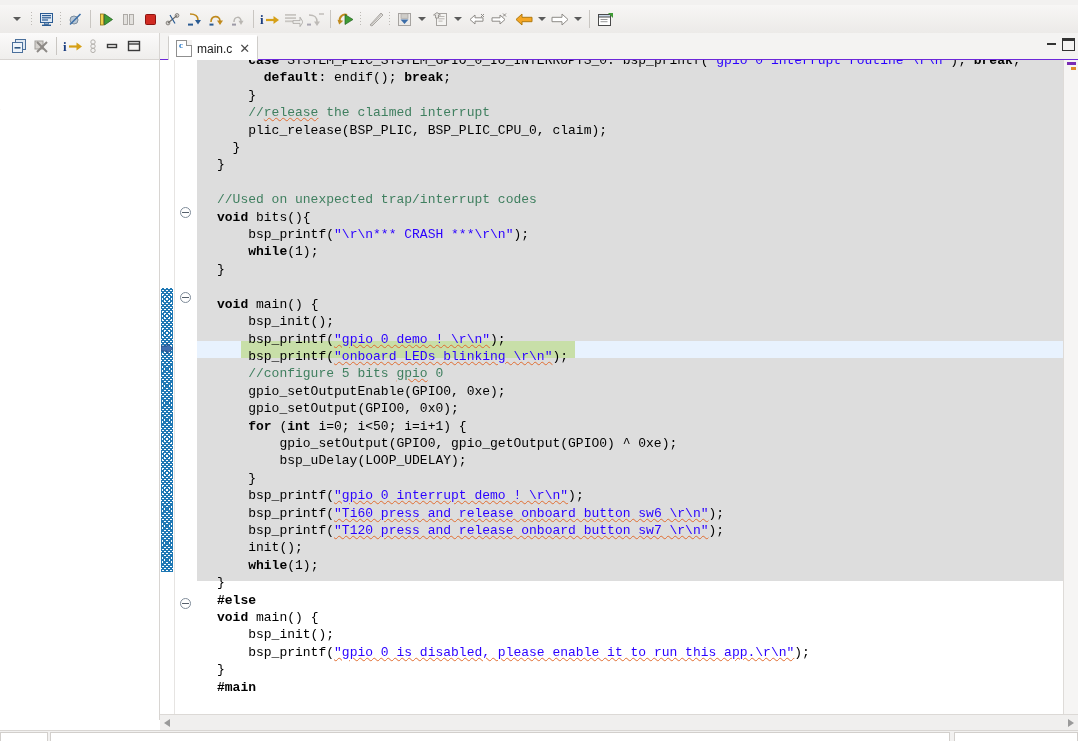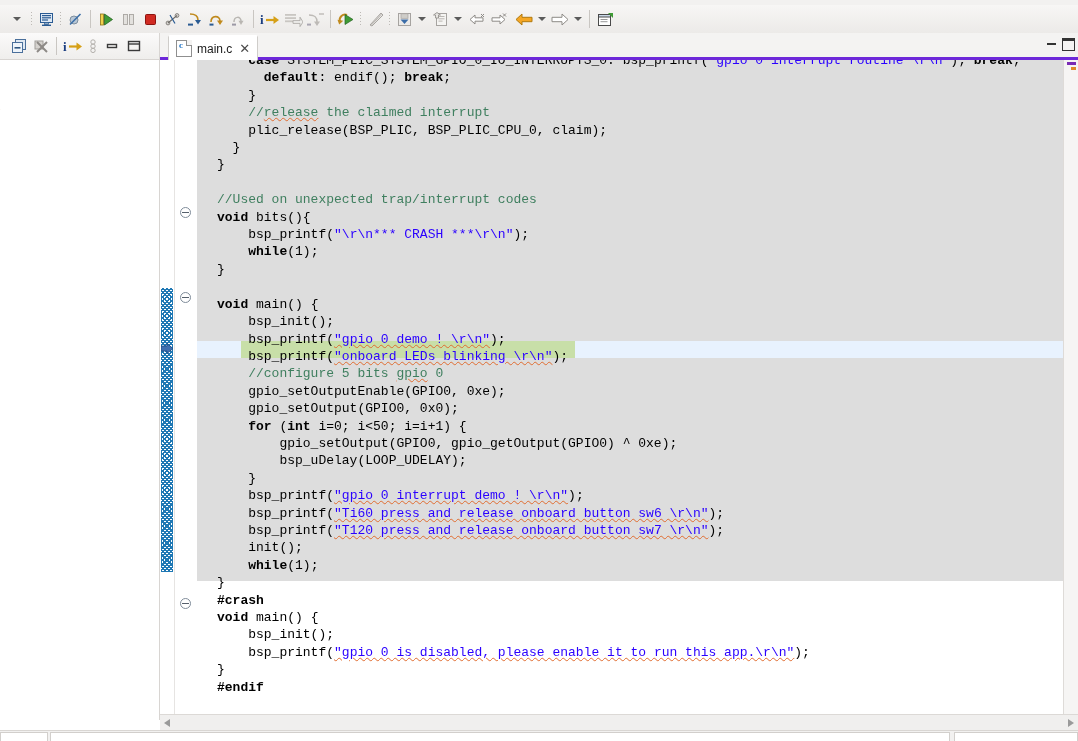--- a/index.html
+++ b/index.html
@@ -44,21 +44,21 @@
     background:#f4f3f2;
   }
   .viewbar{
     position:absolute;left:0;top:0;width:160px;height:27px;
     background:linear-gradient(#fbfafa,#efeeec);
     border-bottom:1px solid #d8d5d2;border-right:1px solid #d8d5d2;
     display:flex;align-items:center;padding-left:8px;box-sizing:border-box;
   }
   .tabstrip{
     position:absolute;left:160px;top:0;width:918px;height:27px;
-    background:#f4f3f2;border-bottom:3px solid #6d28d9;
+    background:#f4f3f2;border-bottom:1px solid #6d28d9;
     box-sizing:border-box;
   }
   .tab{
     position:absolute;left:8px;top:2px;height:25px;
     background:#ffffff;border:1px solid #cfcdca;border-bottom:none;
     border-top:2px solid #ffffff;
     display:flex;align-items:center;padding:0 7px;box-sizing:border-box;
     border-radius:2px 2px 0 0;
   }
   .tab-label{font-size:12px;color:#1a1a1a;margin:0 7px 0 5px;}
@@ -484,26 +484,26 @@
 <span class="n">    </span><span class="k">for</span><span class="n"> (</span><span class="k">int</span><span class="n"> i=0; i&lt;50; i=i+1) {</span>
 <span class="n">        gpio_setOutput(GPIO0, gpio_getOutput(GPIO0) ^ 0xe);</span>
 <span class="n">        bsp_uDelay(LOOP_UDELAY);</span>
 <span class="n">    }</span>
 <span class="n">    bsp_printf(</span><span class="s spell">"gpio 0 interrupt demo ! \r\n"</span><span class="n">);</span>
 <span class="n">    bsp_printf(</span><span class="s spell">"Ti60 press and release onboard button sw6 \r\n"</span><span class="n">);</span>
 <span class="n">    bsp_printf(</span><span class="s spell">"T120 press and release onboard button sw7 \r\n"</span><span class="n">);</span>
 <span class="n">    init();</span>
 <span class="n">    </span><span class="k">while</span><span class="n">(1);</span>
 <span class="n">}</span>
-<span class="k">#crash</span>
+<span class="k">#else</span>
 <span class="k">void</span><span class="n"> main() {</span>
 <span class="n">    bsp_init();</span>
 <span class="n">    bsp_printf(</span><span class="s spell">"gpio 0 is disabled, please enable it to run this app.\r\n"</span><span class="n">);</span>
 <span class="n">}</span>
-<span class="k">#endif</span></pre>
+<span class="k">#main</span></pre>
     </div>
 
     <div class="overview">
       <div class="ov-mark" style="top:2px;background:#7a2bb5;"></div>
       <div class="ov-mark" style="top:7px;background:#e08a2a;width:5px;"></div>
     </div>
 
   </div>
 
   <div class="hscroll">

